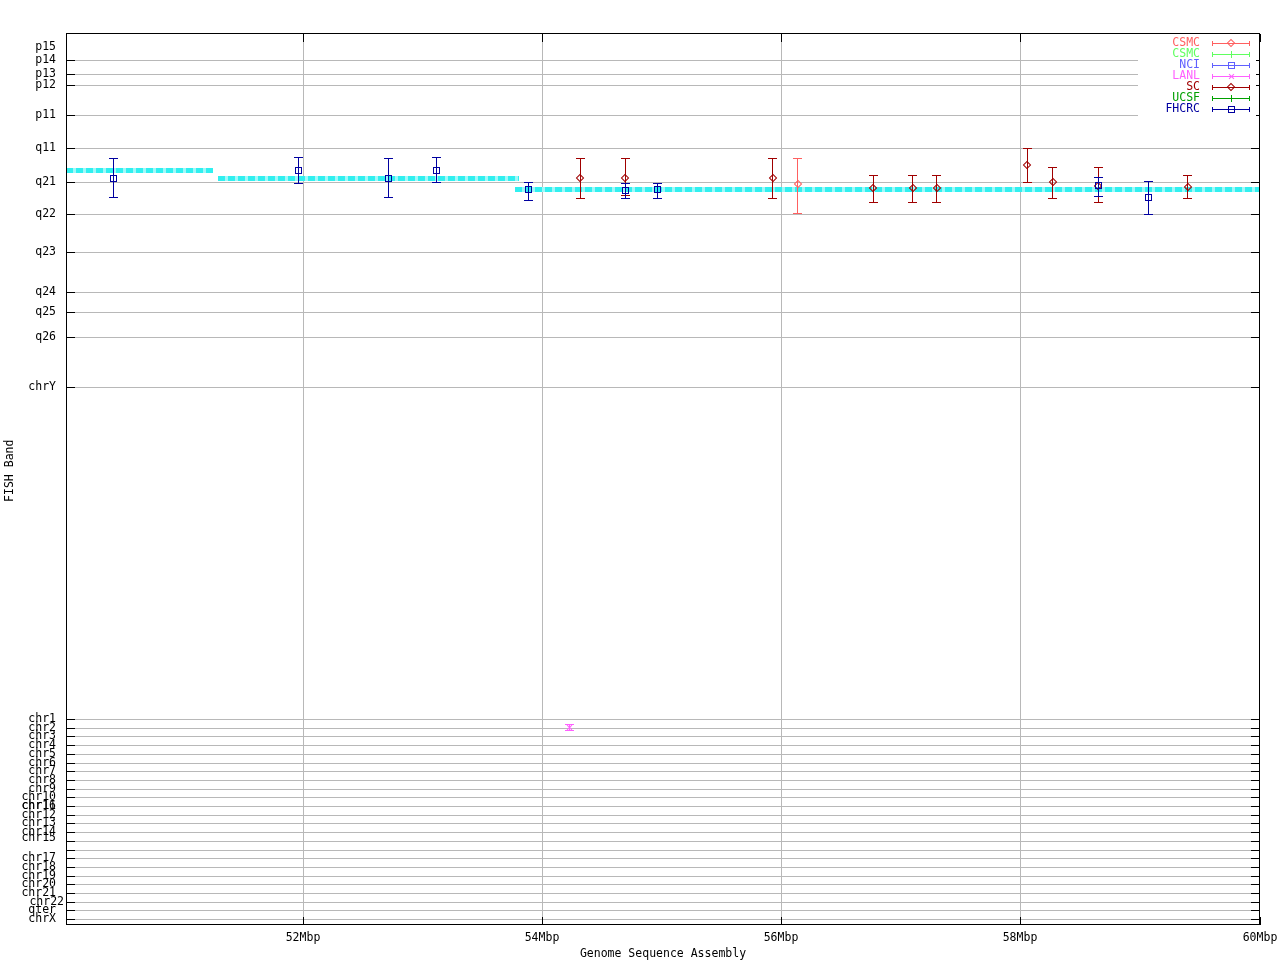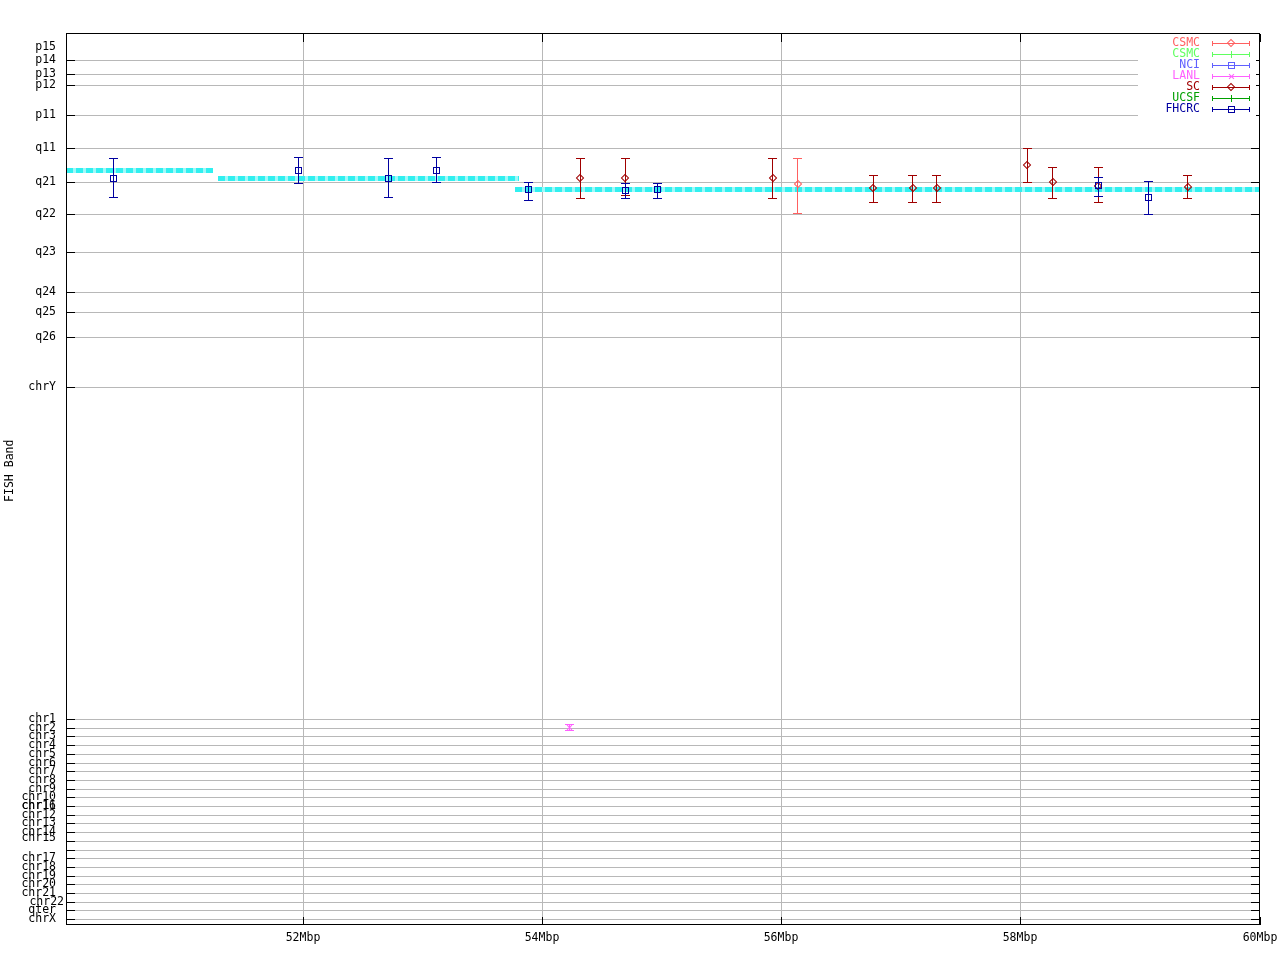--- a/index.html
+++ b/index.html
@@ -16,20 +16,21 @@
   .xlab{position:absolute;text-align:center;white-space:nowrap;line-height:1;}
   .track{position:absolute;}
   .ttl{position:absolute;text-align:center;white-space:nowrap;line-height:1;}
   .legend-bg{position:absolute;background:#ffffff;}
   .legend-label{position:absolute;text-align:right;transform:translateY(-50%);line-height:1;white-space:nowrap;}
 </style>
 </head>
 <body>
 
 <div id="plot">
+  <div class="ttl" style="left:66px;top:948px;width:1194px;">Genome Sequence Assembly</div>
   <div class="ttl" style="left:-50px;top:465px;width:120px;transform:rotate(-90deg);">FISH Band</div>
 <div class="abs" style="left: 67px; top: 60px; width: 1192px; height: 1px; background: rgb(184, 184, 184);"></div>
     <div class="abs" style="left: 67px; top: 74px; width: 1192px; height: 1px; background: rgb(184, 184, 184);"></div>
     <div class="abs" style="left: 67px; top: 85px; width: 1192px; height: 1px; background: rgb(184, 184, 184);"></div>
     <div class="abs" style="left: 67px; top: 115px; width: 1192px; height: 1px; background: rgb(184, 184, 184);"></div>
     <div class="abs" style="left: 67px; top: 148px; width: 1192px; height: 1px; background: rgb(184, 184, 184);"></div>
     <div class="abs" style="left: 67px; top: 182px; width: 1192px; height: 1px; background: rgb(184, 184, 184);"></div>
     <div class="abs" style="left: 67px; top: 214px; width: 1192px; height: 1px; background: rgb(184, 184, 184);"></div>
     <div class="abs" style="left: 67px; top: 252px; width: 1192px; height: 1px; background: rgb(184, 184, 184);"></div>
     <div class="abs" style="left: 67px; top: 292px; width: 1192px; height: 1px; background: rgb(184, 184, 184);"></div>

